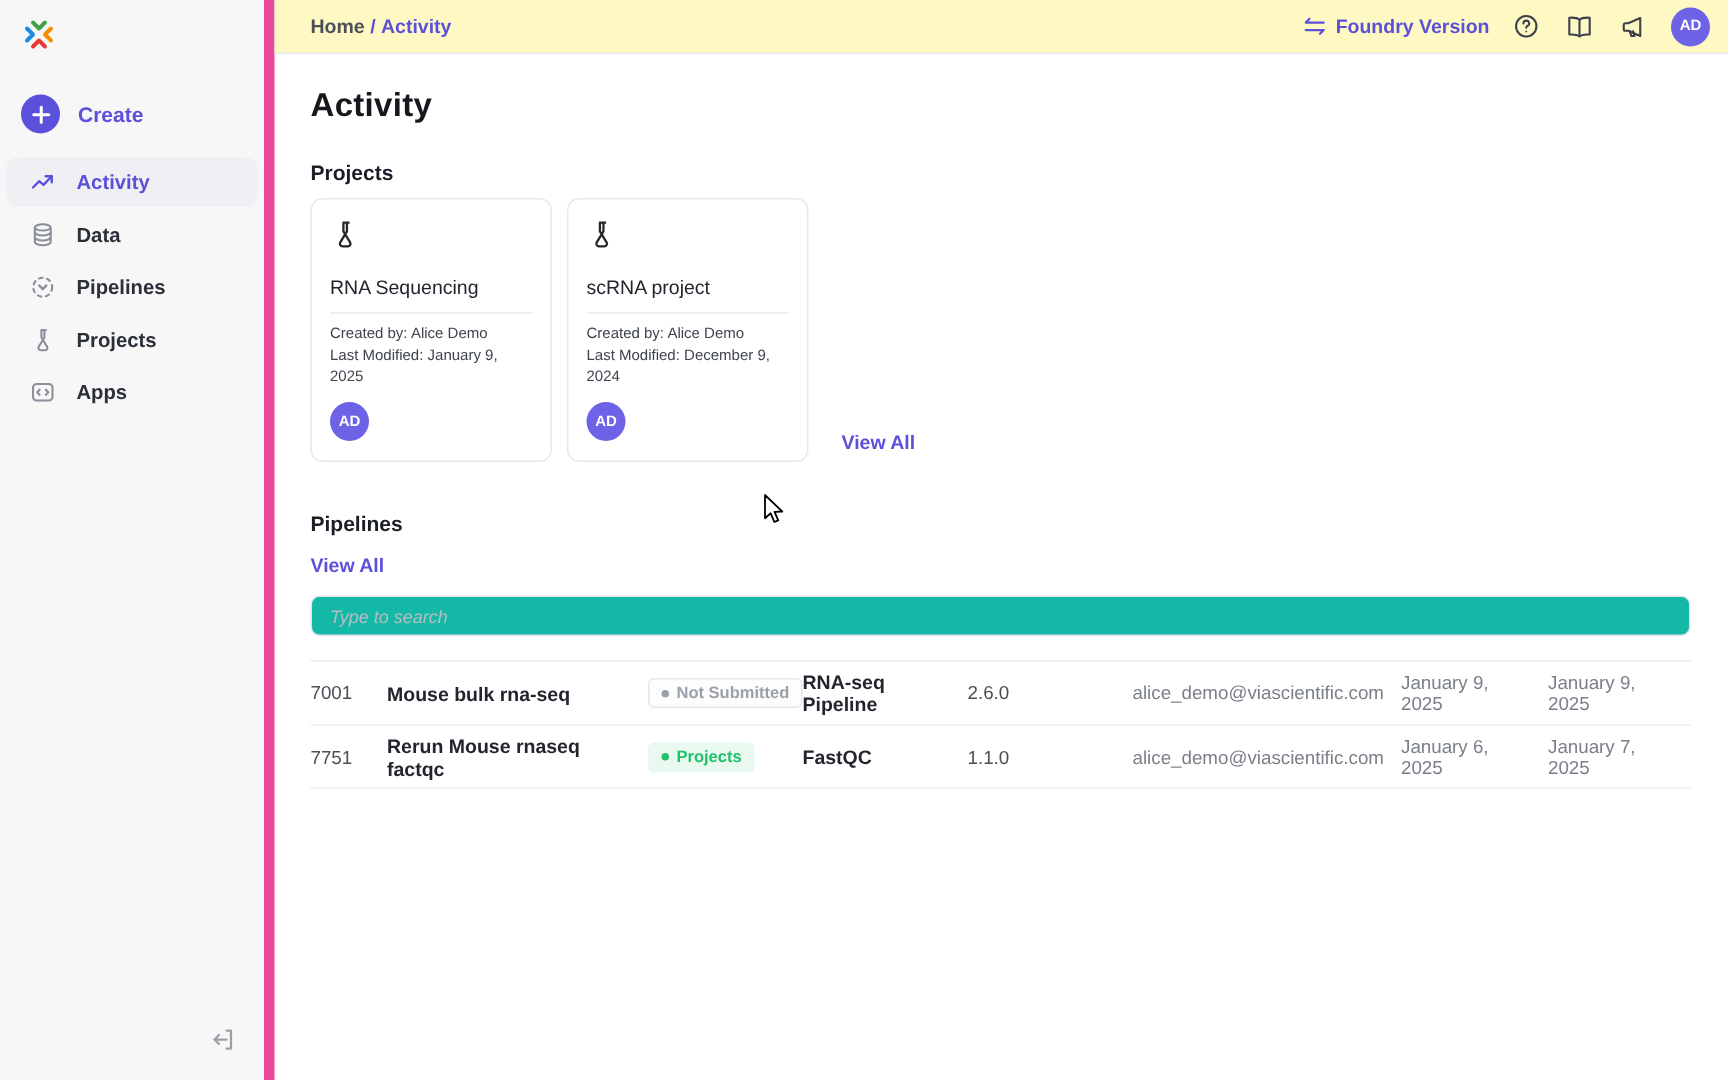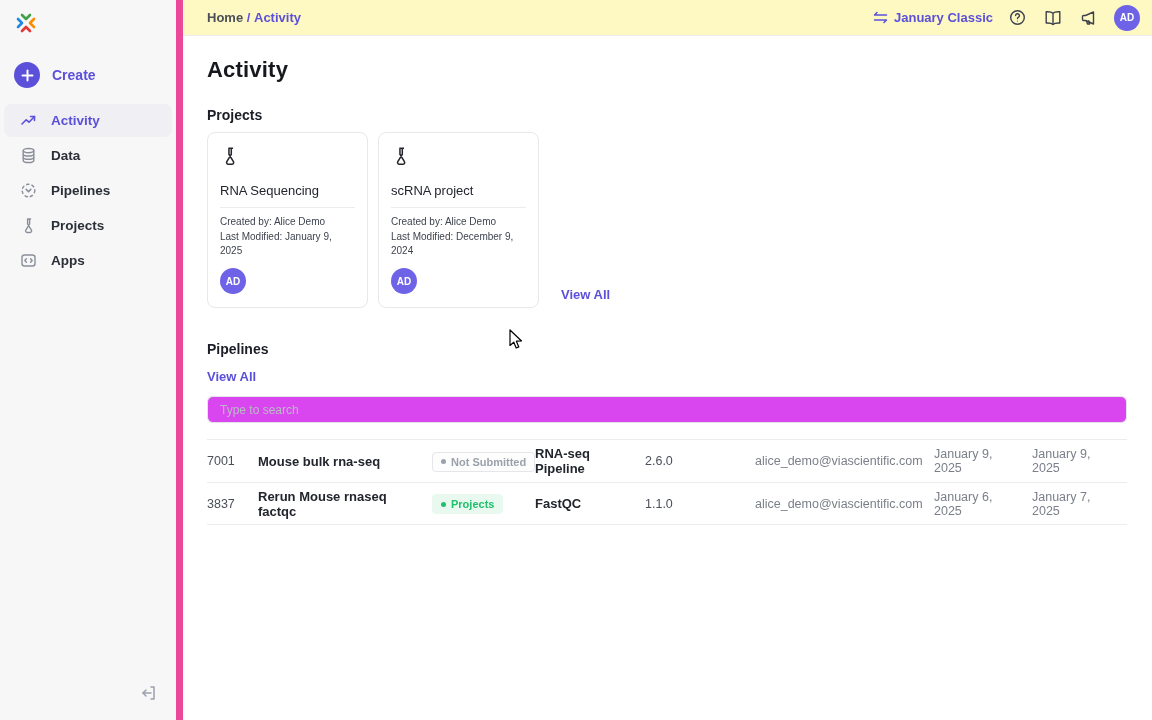--- a/index.html
+++ b/index.html
@@ -70,22 +70,22 @@
     margin-top:auto; width:26px; height:26px; border-radius:50%; background:#6e63e6;
     color:#fff; font-size:10px; font-weight:bold; display:flex; align-items:center; justify-content:center;
   }
   .view-all-link { color:#5b50d9; font-size:13px; font-weight:bold; cursor:pointer; }
   .cards-view-all { margin:0 0 6px 12px; }
   .pipelines-heading { margin-top:33px; }
   .pipelines-view-all { display:inline-block; margin-top:12px; }
   .recent-heading { margin-top:32px; }
   .search-box {
     margin-top:11px; width:100%; height:27px; border:1px solid #e3e3e8; border-radius:6px;
-    background:#d946ef; padding:0 12px; font-size:12px; color:#333;
-    font-family:"Liberation Sans", sans-serif; outline:none; display:block;
+    background:#14b8a6; padding:0 12px; font-size:12px; color:#333;
+    font-family:"Liberation Sans", sans-serif; outline:none; display:block;font-style:italic;
   }
   .search-box::placeholder { color:#b8bcc4; }
   
   .runs-table { margin-top:16px; width:920px; }
   .t-row {
     display:grid;
     grid-template-columns:51px 174px 103px 110px 110px 179px 98px 1fr;
     align-items:center;
   }
   .t-head { height:32px; }
@@ -203,21 +203,21 @@
     <span class="crumb-home">Home</span>
     <span class="crumb-sep">/</span>
     <span class="crumb-current">Activity</span>
   </div>
   <div class="topbar-right">
     <span class="foundry-link">
       <svg width="15" height="13" viewBox="0 0 15 13" fill="none" stroke="#5b50d9" stroke-width="1.5" stroke-linecap="round" stroke-linejoin="round">
         <polyline points="4,1.5 1.5,4 13.5,4"></polyline>
         <polyline points="11,11.5 13.5,9 1.5,9"></polyline>
       </svg>
-      <span>January Classic</span>
+      <span>Foundry Version</span>
     </span>
     <span class="top-ico">
       <svg width="17" height="17" viewBox="0 0 17 17" fill="none" stroke="currentColor" stroke-width="1.4" stroke-linecap="round">
         <circle cx="8.5" cy="8.5" r="6.8"></circle>
         <path d="M6.6 6.6 a1.9 1.9 0 1 1 2.6 1.8 c-.5.2-.7.6-.7 1.1"></path>
         <circle cx="8.5" cy="12" r="0.6" fill="currentColor" stroke="none"></circle>
       </svg>
     </span>
     <span class="top-ico">
       <svg width="18" height="16" viewBox="0 0 18 16" fill="none" stroke="currentColor" stroke-width="1.4" stroke-linejoin="round">
@@ -288,21 +288,21 @@
           </span>
       </div>
       <div class="t-cell c-pipe">RNA-seq Pipeline</div>
       <div class="t-cell c-ver">2.6.0</div>
       <div class="t-cell c-dim">alice_demo@viascientific.com</div>
       <div class="t-cell c-dim">January 9, 2025</div>
       <div class="t-cell c-dim">January 9, 2025</div>
     </div>
 
     <div class="t-row t-body-row">
-      <div class="t-cell c-id">3837</div>
+      <div class="t-cell c-id">7751</div>
       <div class="t-cell c-name">Rerun Mouse rnaseq factqc</div>
       <div class="t-cell">
         <span class="badge badge-success">
             <span class="dot"></span>
             <span>Projects</span>
           </span>
       </div>
       <div class="t-cell c-pipe">FastQC</div>
       <div class="t-cell c-ver">1.1.0</div>
       <div class="t-cell c-dim">alice_demo@viascientific.com</div>

